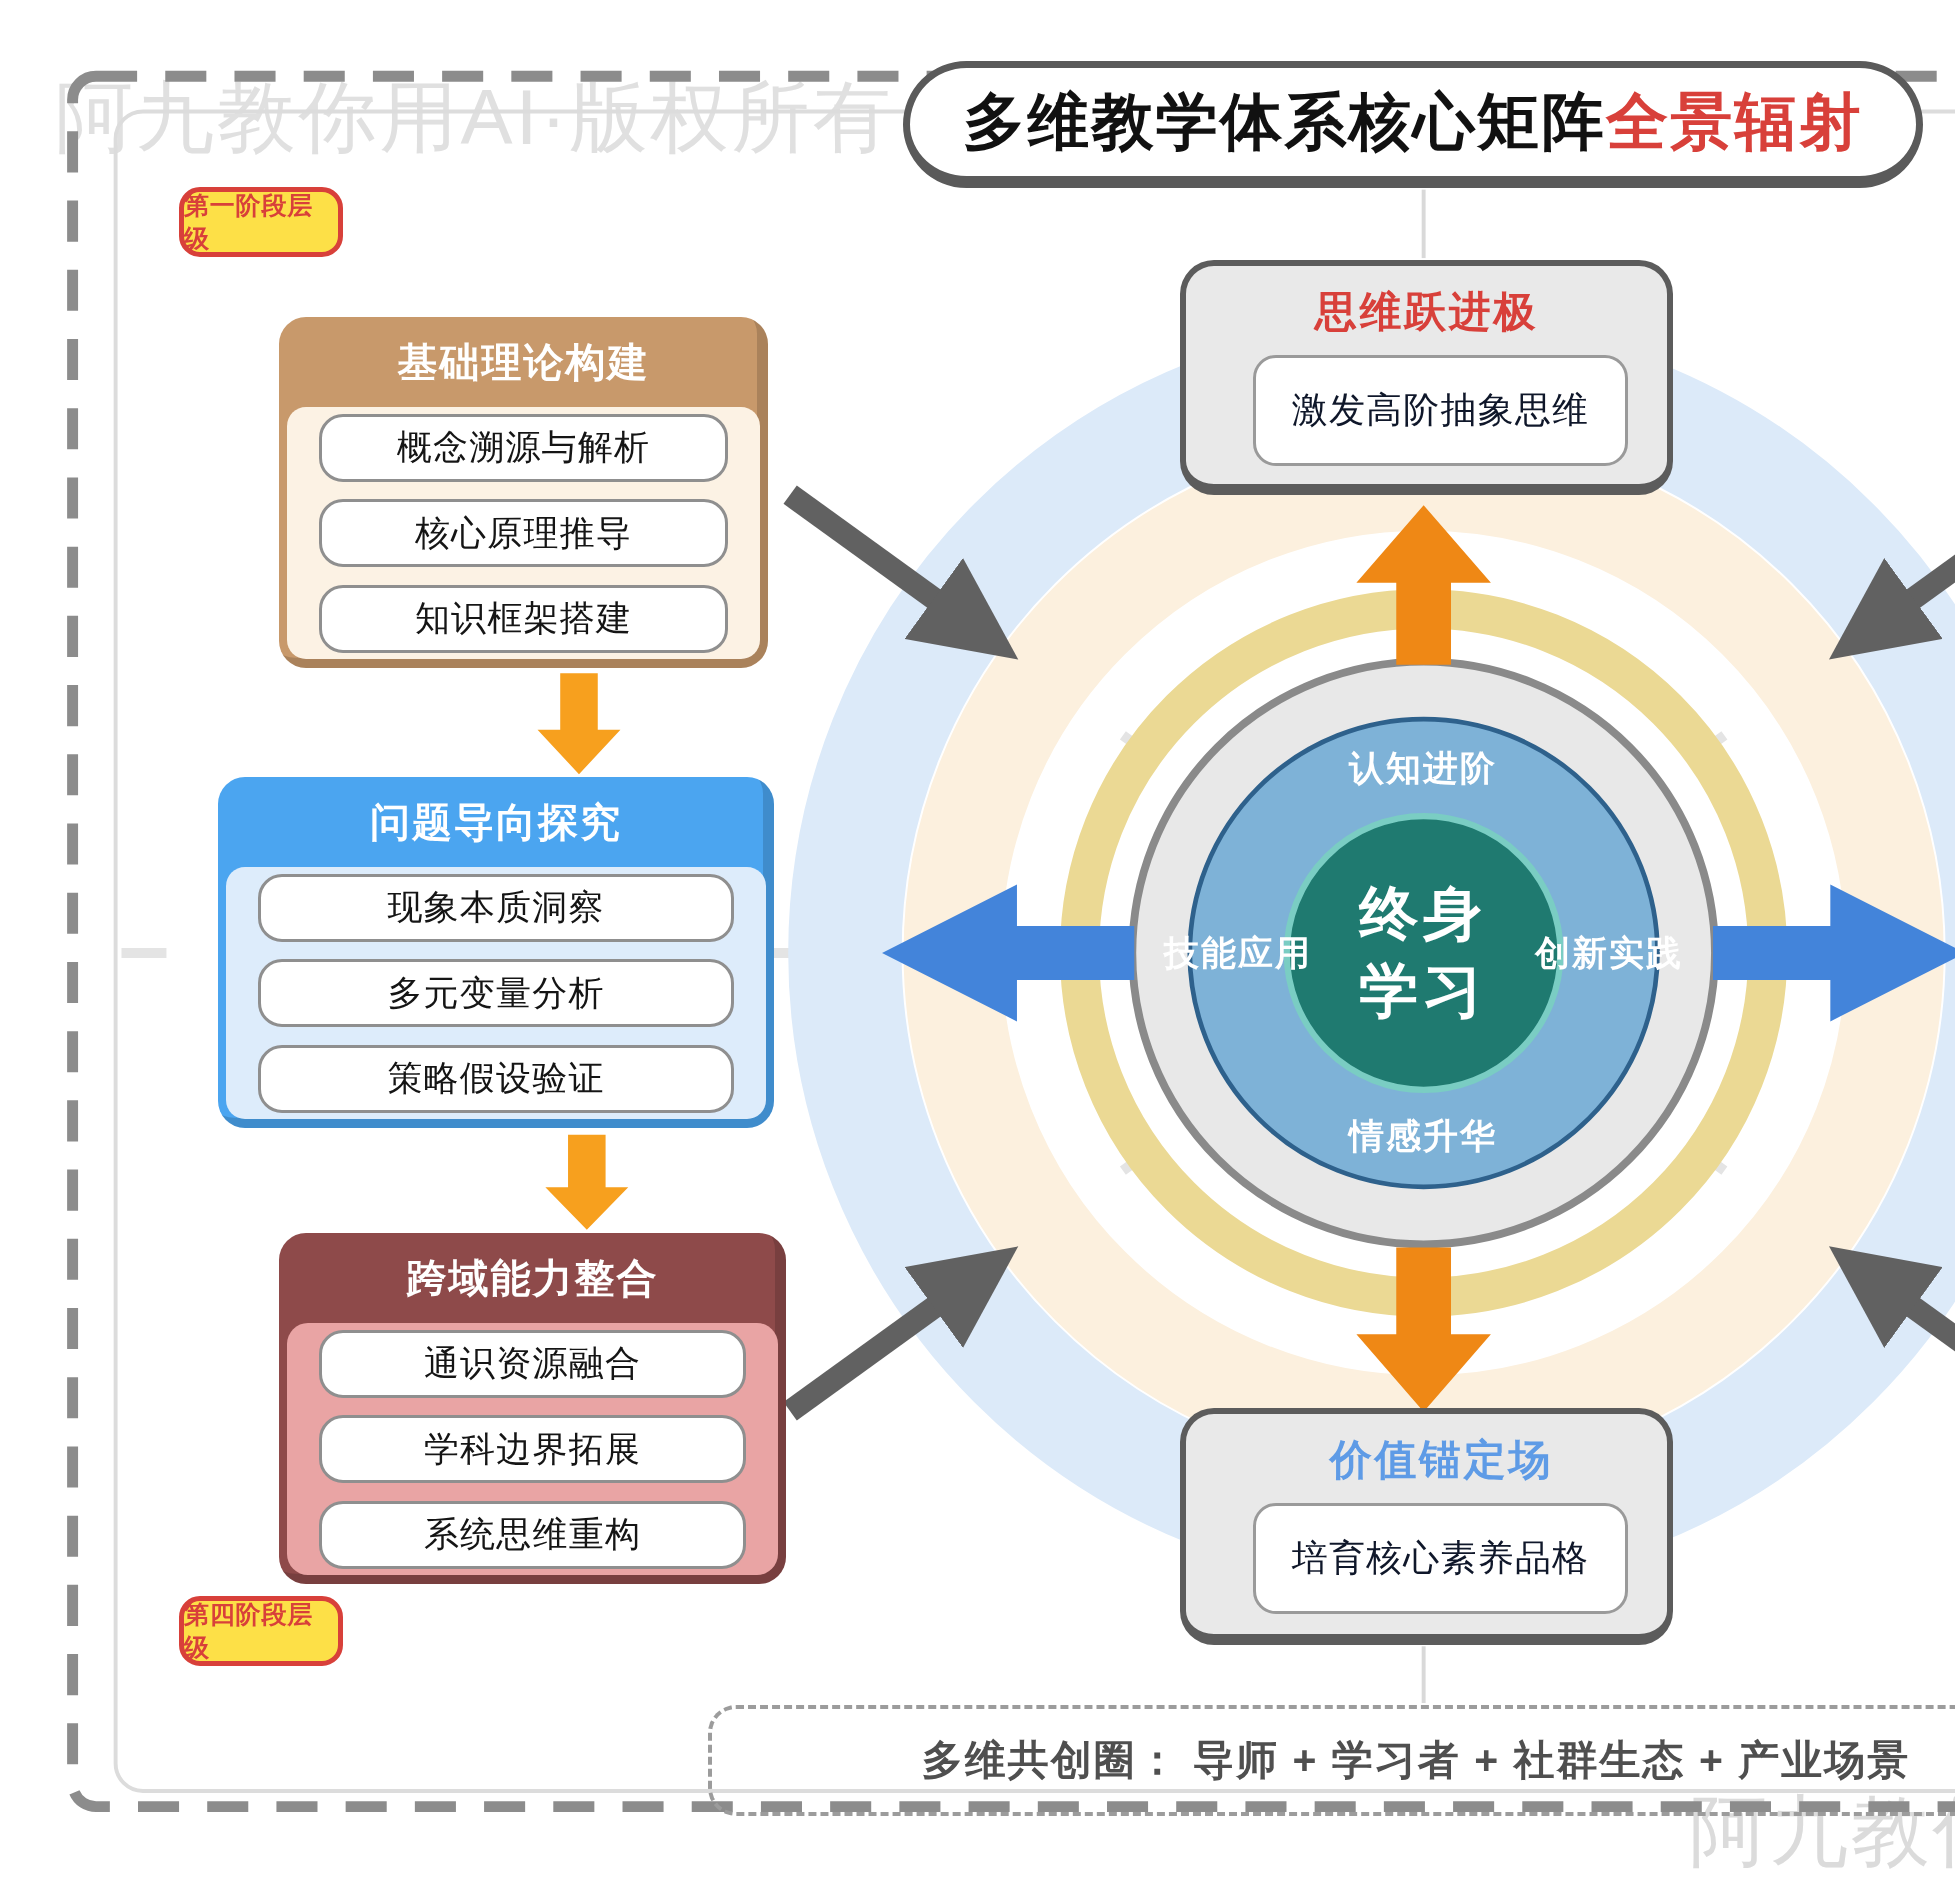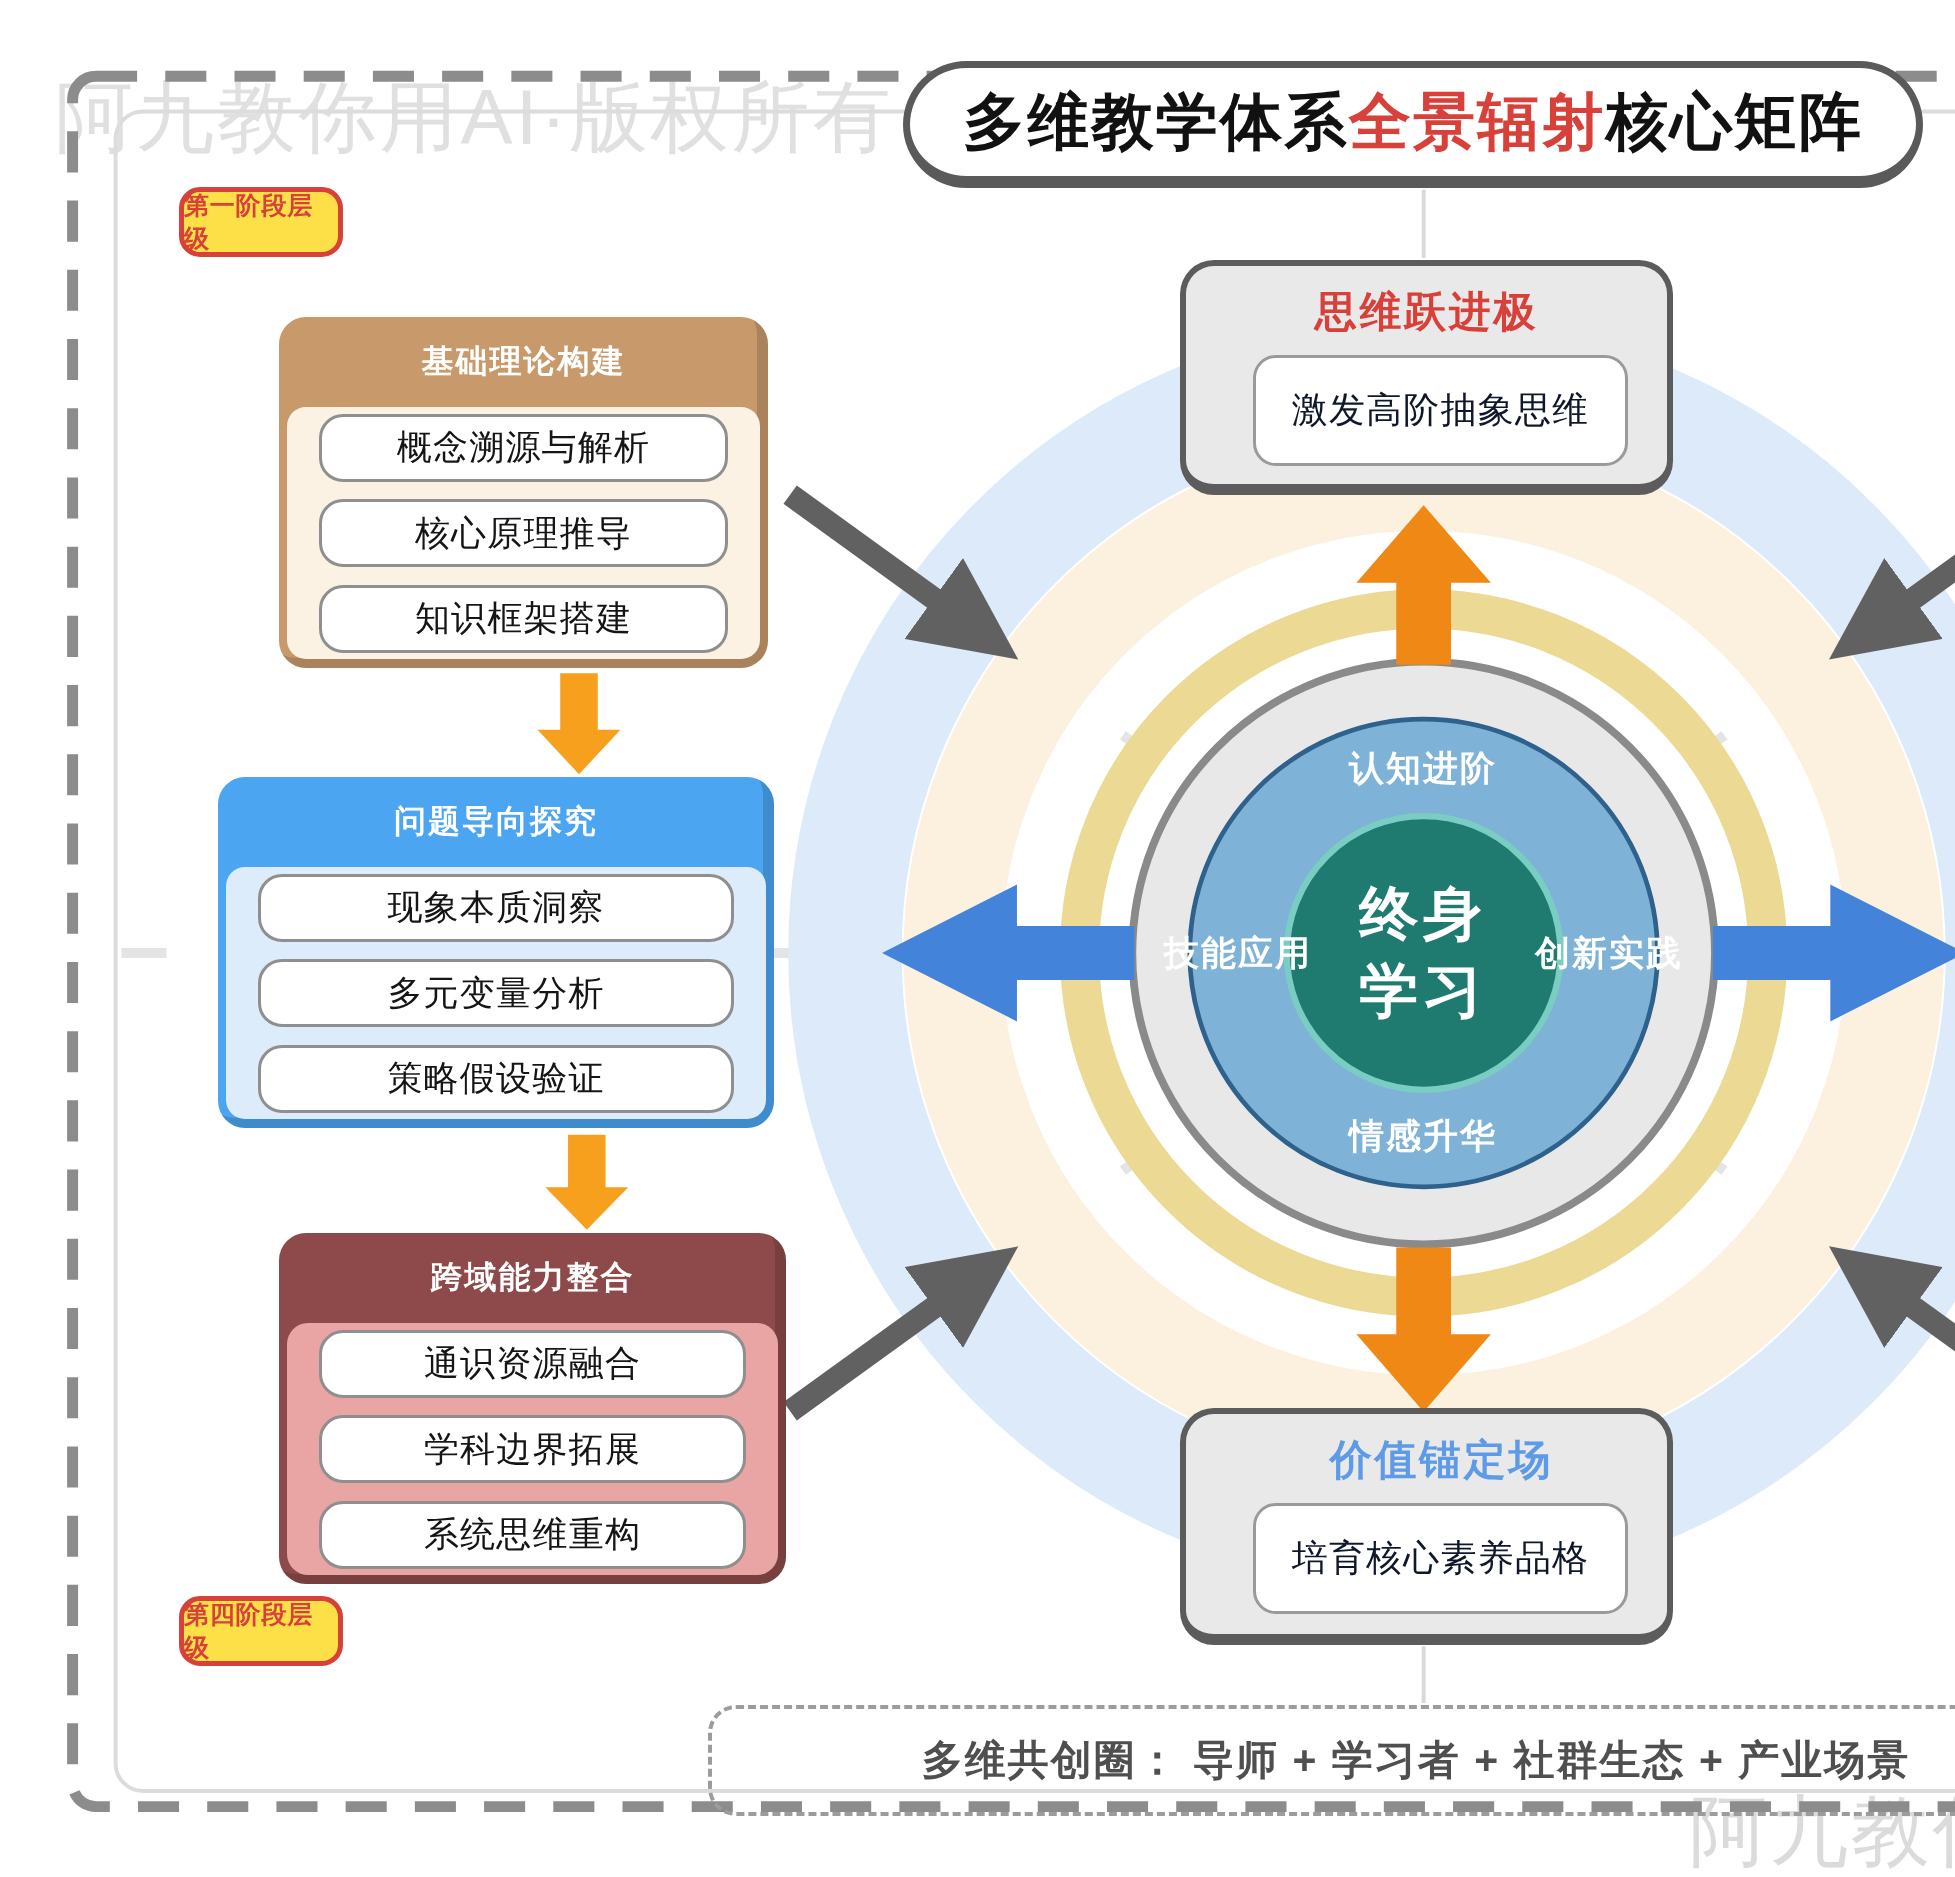--- a/index.html
+++ b/index.html
@@ -13,21 +13,21 @@
     font-size:78px;font-weight:500;letter-spacing:3.1px;color:#E0E0E0;
   }
   #wm-top{left:55px;top:66px;}
   #wm-bottom{left:1689px;top:1780px;color:#DBDBDB;}
   #scene{position:absolute;left:0;top:0;z-index:2;}
 
   
   .spanel{position:absolute;border-radius:27px;z-index:3;
           box-shadow:inset -11px -10.2px 0 rgba(0,0,0,0.15);}
   .spanel .hd{height:90px;display:flex;align-items:center;justify-content:center;
-              color:#fff;font-weight:bold;font-size:32px;letter-spacing:2px;}
+              color:#fff;font-weight:bold;font-size:40px;letter-spacing:2px;}
   .spanel .bd{position:absolute;left:7.8px;right:7.8px;top:90px;bottom:8.6px;
               border-radius:19px;display:flex;flex-direction:column;
               justify-content:center;gap:17.6px;padding:0 32px;}
   .sitem{height:62px;background:#ffffff;border:3.1px solid #8F8F8F;border-radius:24px;
          display:flex;align-items:center;justify-content:center;
          font-size:35px;color:#151515;letter-spacing:1.2px;}
 
   
   .cpanel{position:absolute;left:1180px;width:493px;background:#E9E9E9;
           border:6.3px solid #5C5C5C;border-bottom-width:11.7px;border-radius:34px;
@@ -112,22 +112,22 @@
   <polygon points="5962,2902 6058,2902 6058,3036 6116,3036 6010,3145 5904,3036 5962,3036" fill="#4FB9B4"></polygon>
 
   <line x1="2020" y1="1265" x2="2547" y2="1646" stroke="#616161" stroke-width="58" marker-end="url(#gah)"></line>
   <line x1="5260" y1="1265" x2="4733" y2="1646" stroke="#616161" stroke-width="58" marker-end="url(#gah)"></line>
   <line x1="2020" y1="3609" x2="2547" y2="3228" stroke="#616161" stroke-width="58" marker-end="url(#gah)"></line>
   <line x1="5260" y1="3609" x2="4733" y2="3228" stroke="#616161" stroke-width="58" marker-end="url(#gah)"></line>
 </svg>
 
 <div id="title-pill">
   <span>多维教学体系</span>
+    <span>核心矩阵</span>
     <span style="color: rgb(216, 64, 58);">全景辐射</span>
-    <span>核心矩阵</span>
 </div>
 
 <div class="stage" style="left: 179px; top: 187px; color: rgb(216, 64, 58); border-color: rgb(216, 64, 58);">第一阶段层级</div>
 
 <div class="stage" style="left: 179px; top: 1596px; color: rgb(216, 64, 58); border-color: rgb(216, 64, 58);">第四阶段层级</div>
 
 <div class="spanel" style="left: 279px; top: 317px; width: 489px; height: 351px; background: rgb(200, 153, 107);">
   <div class="hd">基础理论构建</div>
   <div class="bd" style="background: rgb(252, 242, 228);">
     <div class="sitem">概念溯源与解析</div>

